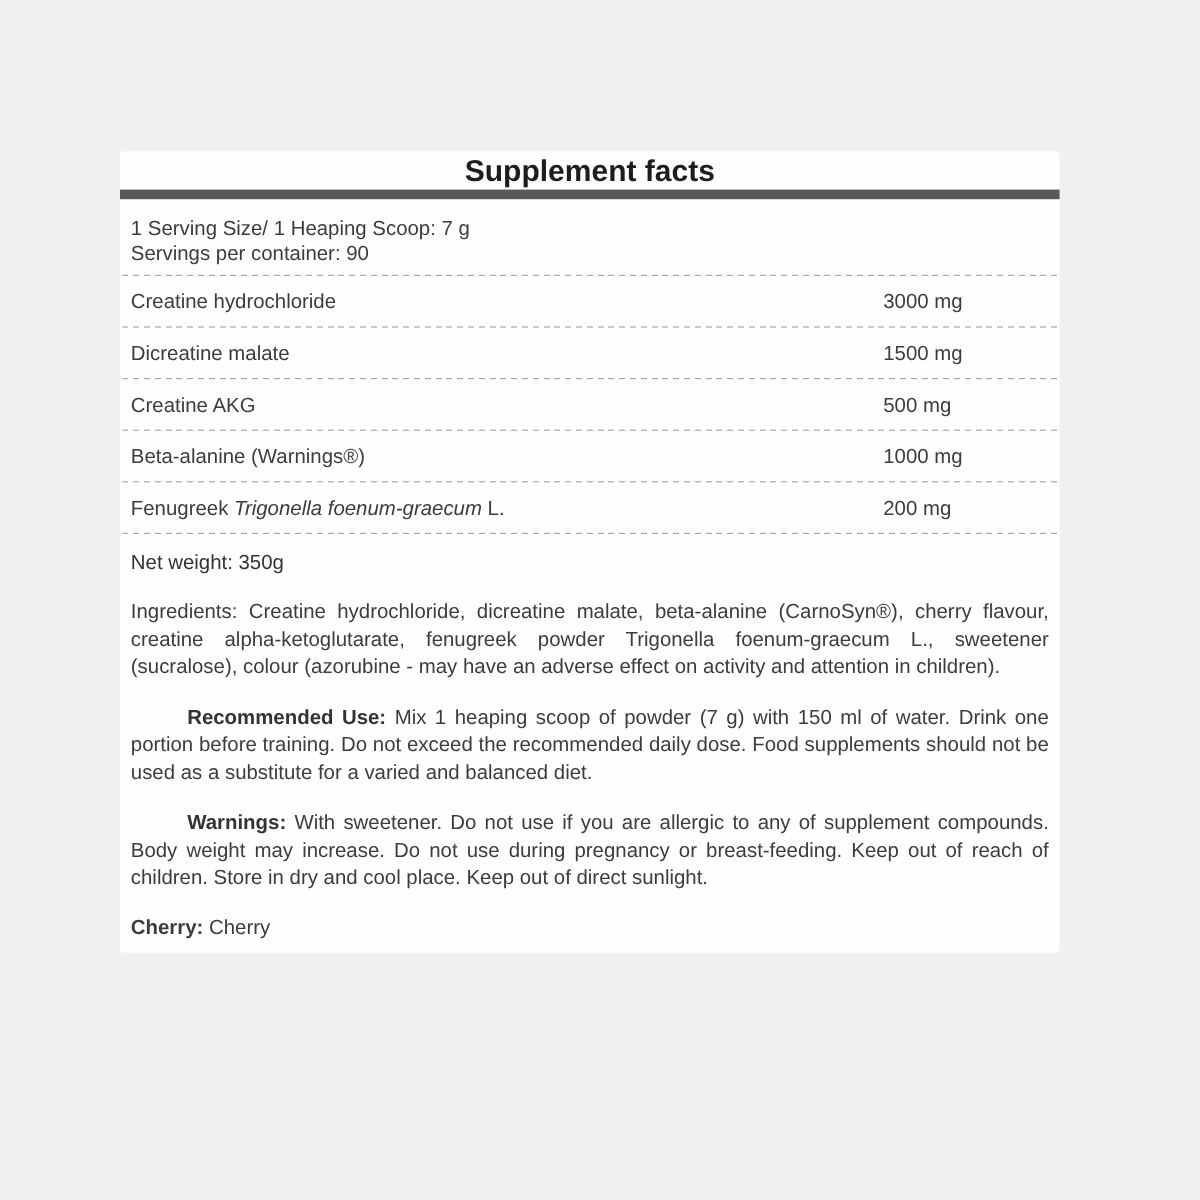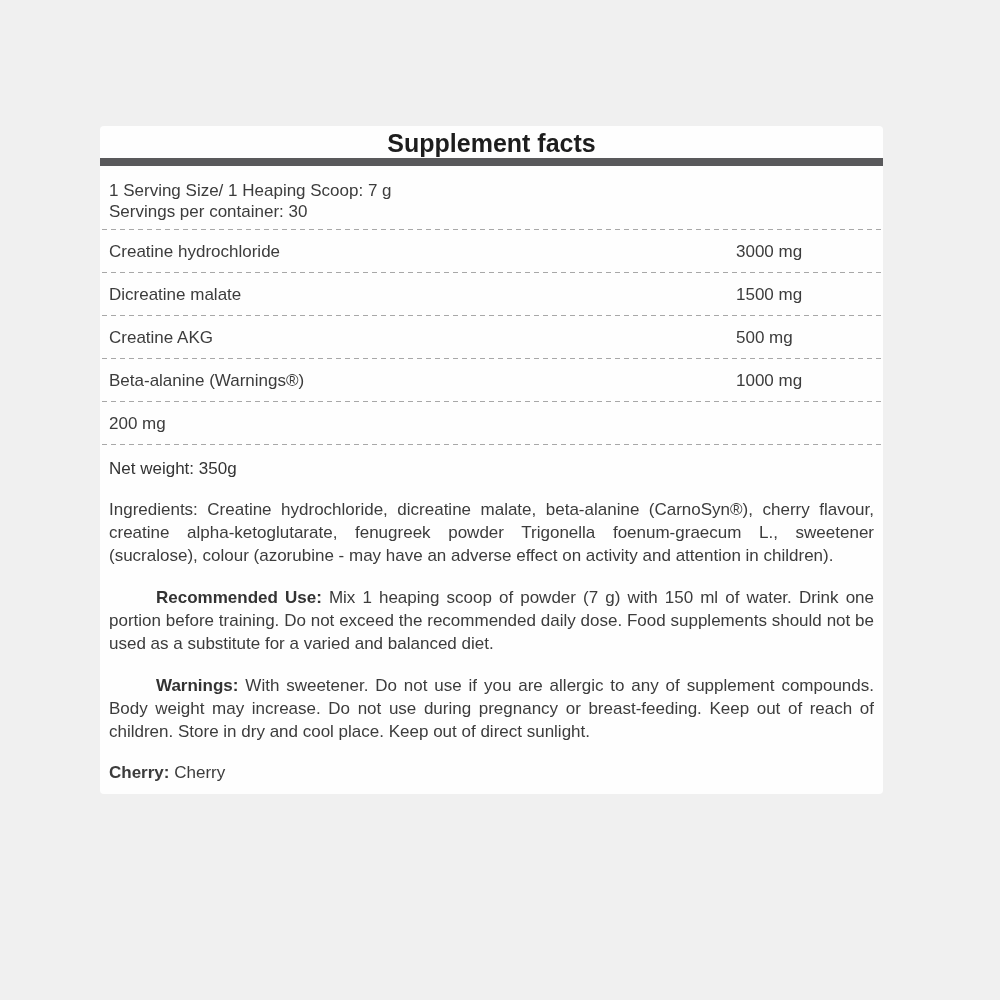--- a/index.html
+++ b/index.html
@@ -50,21 +50,21 @@
 </head>
 <body>
 
 <div class="card">
   <div class="title">Supplement facts</div>
   <div class="bar"></div>
   <div class="content">
 
     <div class="serving dashed">
       <div>1 Serving Size/ 1 Heaping Scoop: 7 g</div>
-      <div>Servings per container: 30</div>
+      <div>Servings per container: 90</div>
     </div>
 
     <div class="row dashed">
       <span class="ing">Creatine hydrochloride</span>
       <span class="amt">3000 mg</span>
     </div>
 
     <div class="row dashed">
       <span class="ing">Dicreatine malate</span>
       <span class="amt">1500 mg</span>
@@ -74,20 +74,21 @@
       <span class="ing">Creatine AKG</span>
       <span class="amt">500 mg</span>
     </div>
 
     <div class="row dashed">
       <span class="ing">Beta-alanine (Warnings®)</span>
       <span class="amt">1000 mg</span>
     </div>
 
     <div class="row dashed">
+      <span class="ing"><span>Fenugreek </span><i>Trigonella foenum-graecum</i><span> L.</span></span>
       <span class="amt">200 mg</span>
     </div>
 
     <p class="bold net-weight">Net weight: 350g</p>
 
 
     <p class="para">Ingredients: Creatine hydrochloride, dicreatine malate, beta-alanine (CarnoSyn®), cherry flavour, creatine alpha-ketoglutarate, fenugreek powder Trigonella foenum-graecum L., sweetener (sucralose), colour (azorubine - may have an adverse effect on activity and attention in children).</p>
 
     <p class="para"><b>Recommended Use:</b><span> Mix 1 heaping scoop of powder (7 g) with 150 ml of water. Drink one portion before training. Do not exceed the recommended daily dose. Food supplements should not be used as a substitute for a varied and balanced diet.</span></p>
 

